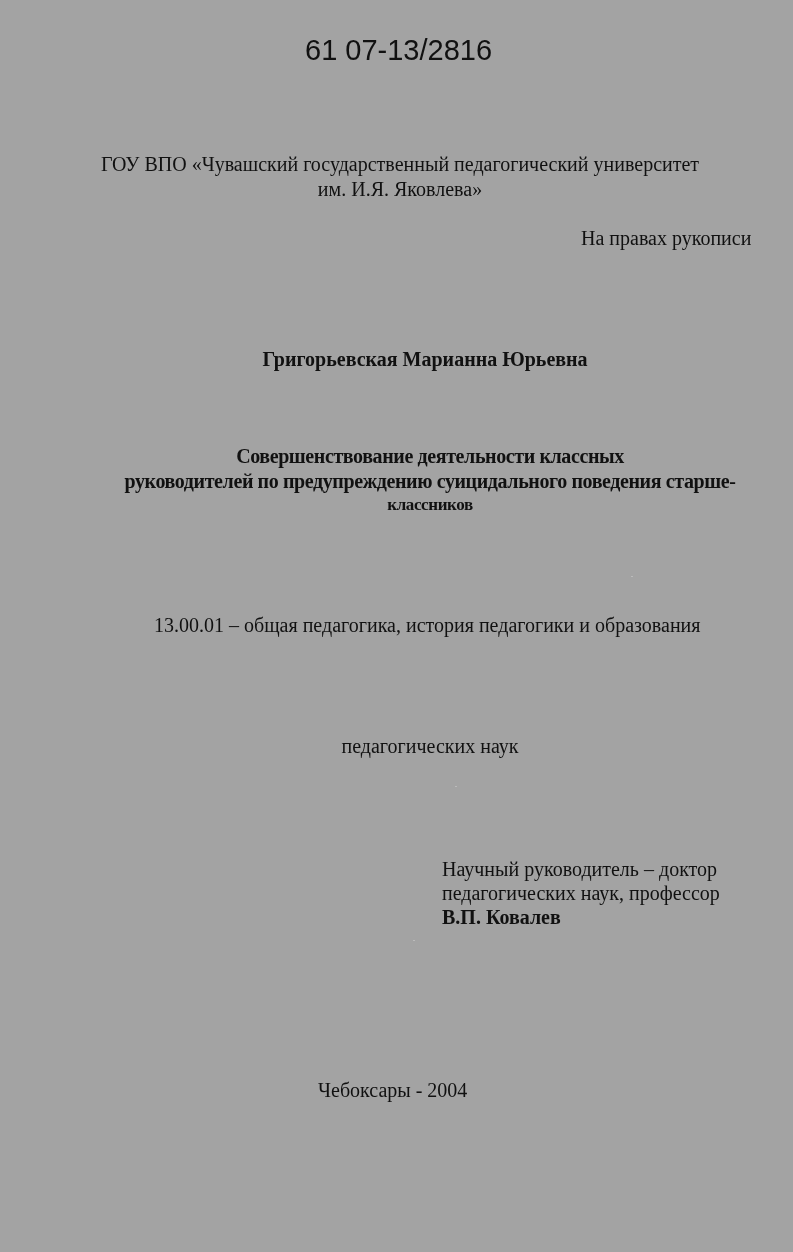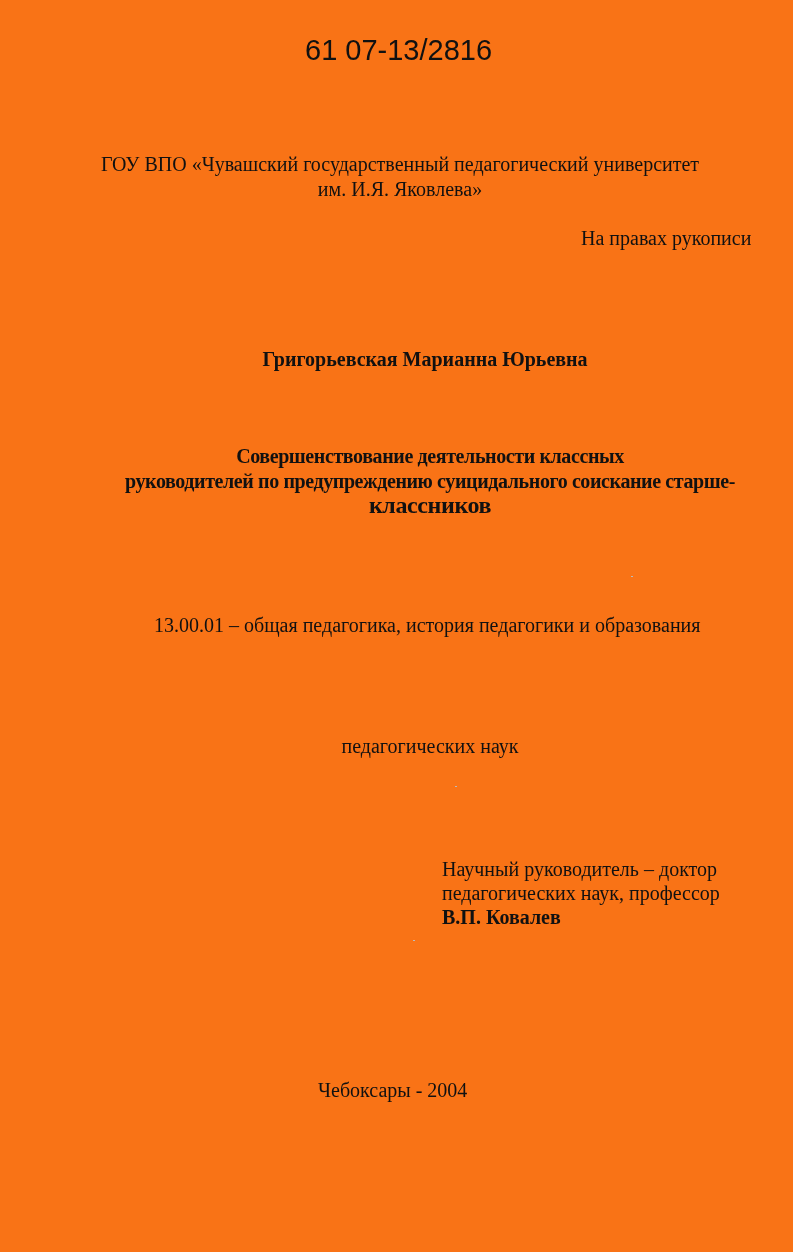--- a/index.html
+++ b/index.html
@@ -1,17 +1,17 @@
 <!DOCTYPE html>
 <html><head>
   <meta charset="utf-8">
   <style>
     html, body { margin: 0; padding: 0; background: #ffffff; }
     body { width: 793px; height: 1252px; position: relative; overflow: hidden; color: #111; }
-    .page { position: absolute; left: 0; top: 0; width: 793px; height: 1252px; background: #f97316; }
+    .page { position: absolute; left: 0; top: 0; width: 793px; height: 1252px; background: #a3a3a3; }
     .t { position: absolute; white-space: nowrap; font-family: "Liberation Serif", "DejaVu Serif", serif; font-size: 20px; line-height: 24px; }
     .sans { font-family: "Liberation Sans", "DejaVu Sans", sans-serif; }
     .b { font-weight: bold; }
     .center { text-align: center; }
     .cond { letter-spacing: -0.4px; }
     .speck { position: absolute; width: 2px; height: 1px; background: #bbb; }
   </style>
 </head>
 <body>
 
@@ -20,22 +20,22 @@
   <div class="t sans" style="left:305px; top:34px; font-size:29px; line-height:32px;">61 07-13/2816</div>
 
   <div class="t center" style="left:60px; width:680px; top:152px;">ГОУ ВПО «Чувашский государственный педагогический университет</div>
   <div class="t center" style="left:60px; width:680px; top:177px;">им. И.Я. Яковлева»</div>
 
   <div class="t" style="left:581px; top:226px;">На правах рукописи</div>
 
   <div class="t b center cond" style="left:100px; width:660px; top:444px; font-size:20px; line-height:24px;">Совершенствование деятельности классных</div>
 
   <div class="t b center" style="left:200px; width:450px; top:347px; font-size:20px;">Григорьевская Марианна Юрьевна</div>
-  <div class="t b center cond" style="left:100px; width:660px; top:469px; font-size:20px; line-height:24px;">руководителей по предупреждению суицидального соискание старше-</div>
-  <div class="t b center cond" style="left:280px; width:300px; top:493px; font-size:24px; line-height:24px;">классников</div>
+  <div class="t b center cond" style="left:100px; width:660px; top:469px; font-size:20px; line-height:24px;">руководителей по предупреждению суицидального поведения старше-</div>
+  <div class="t b center cond" style="left:280px; width:300px; top:493px; font-size:17px; line-height:24px;">классников</div>
 
   <div class="t" style="left:154px; top:613px;">13.00.01 – общая педагогика, история педагогики и образования</div>
 
   <div class="t center" style="left:190px; width:480px; top:734px;">педагогических наук</div>
 
   <div class="t" style="left:442px; top:857px;">Научный руководитель – доктор</div>
   <div class="t" style="left:442px; top:881px;">педагогических наук, профессор</div>
   <div class="t b" style="left:442px; top:905px;">В.П. Ковалев</div>
 
   <div class="t" style="left:318px; top:1078px;">Чебоксары - 2004</div>

